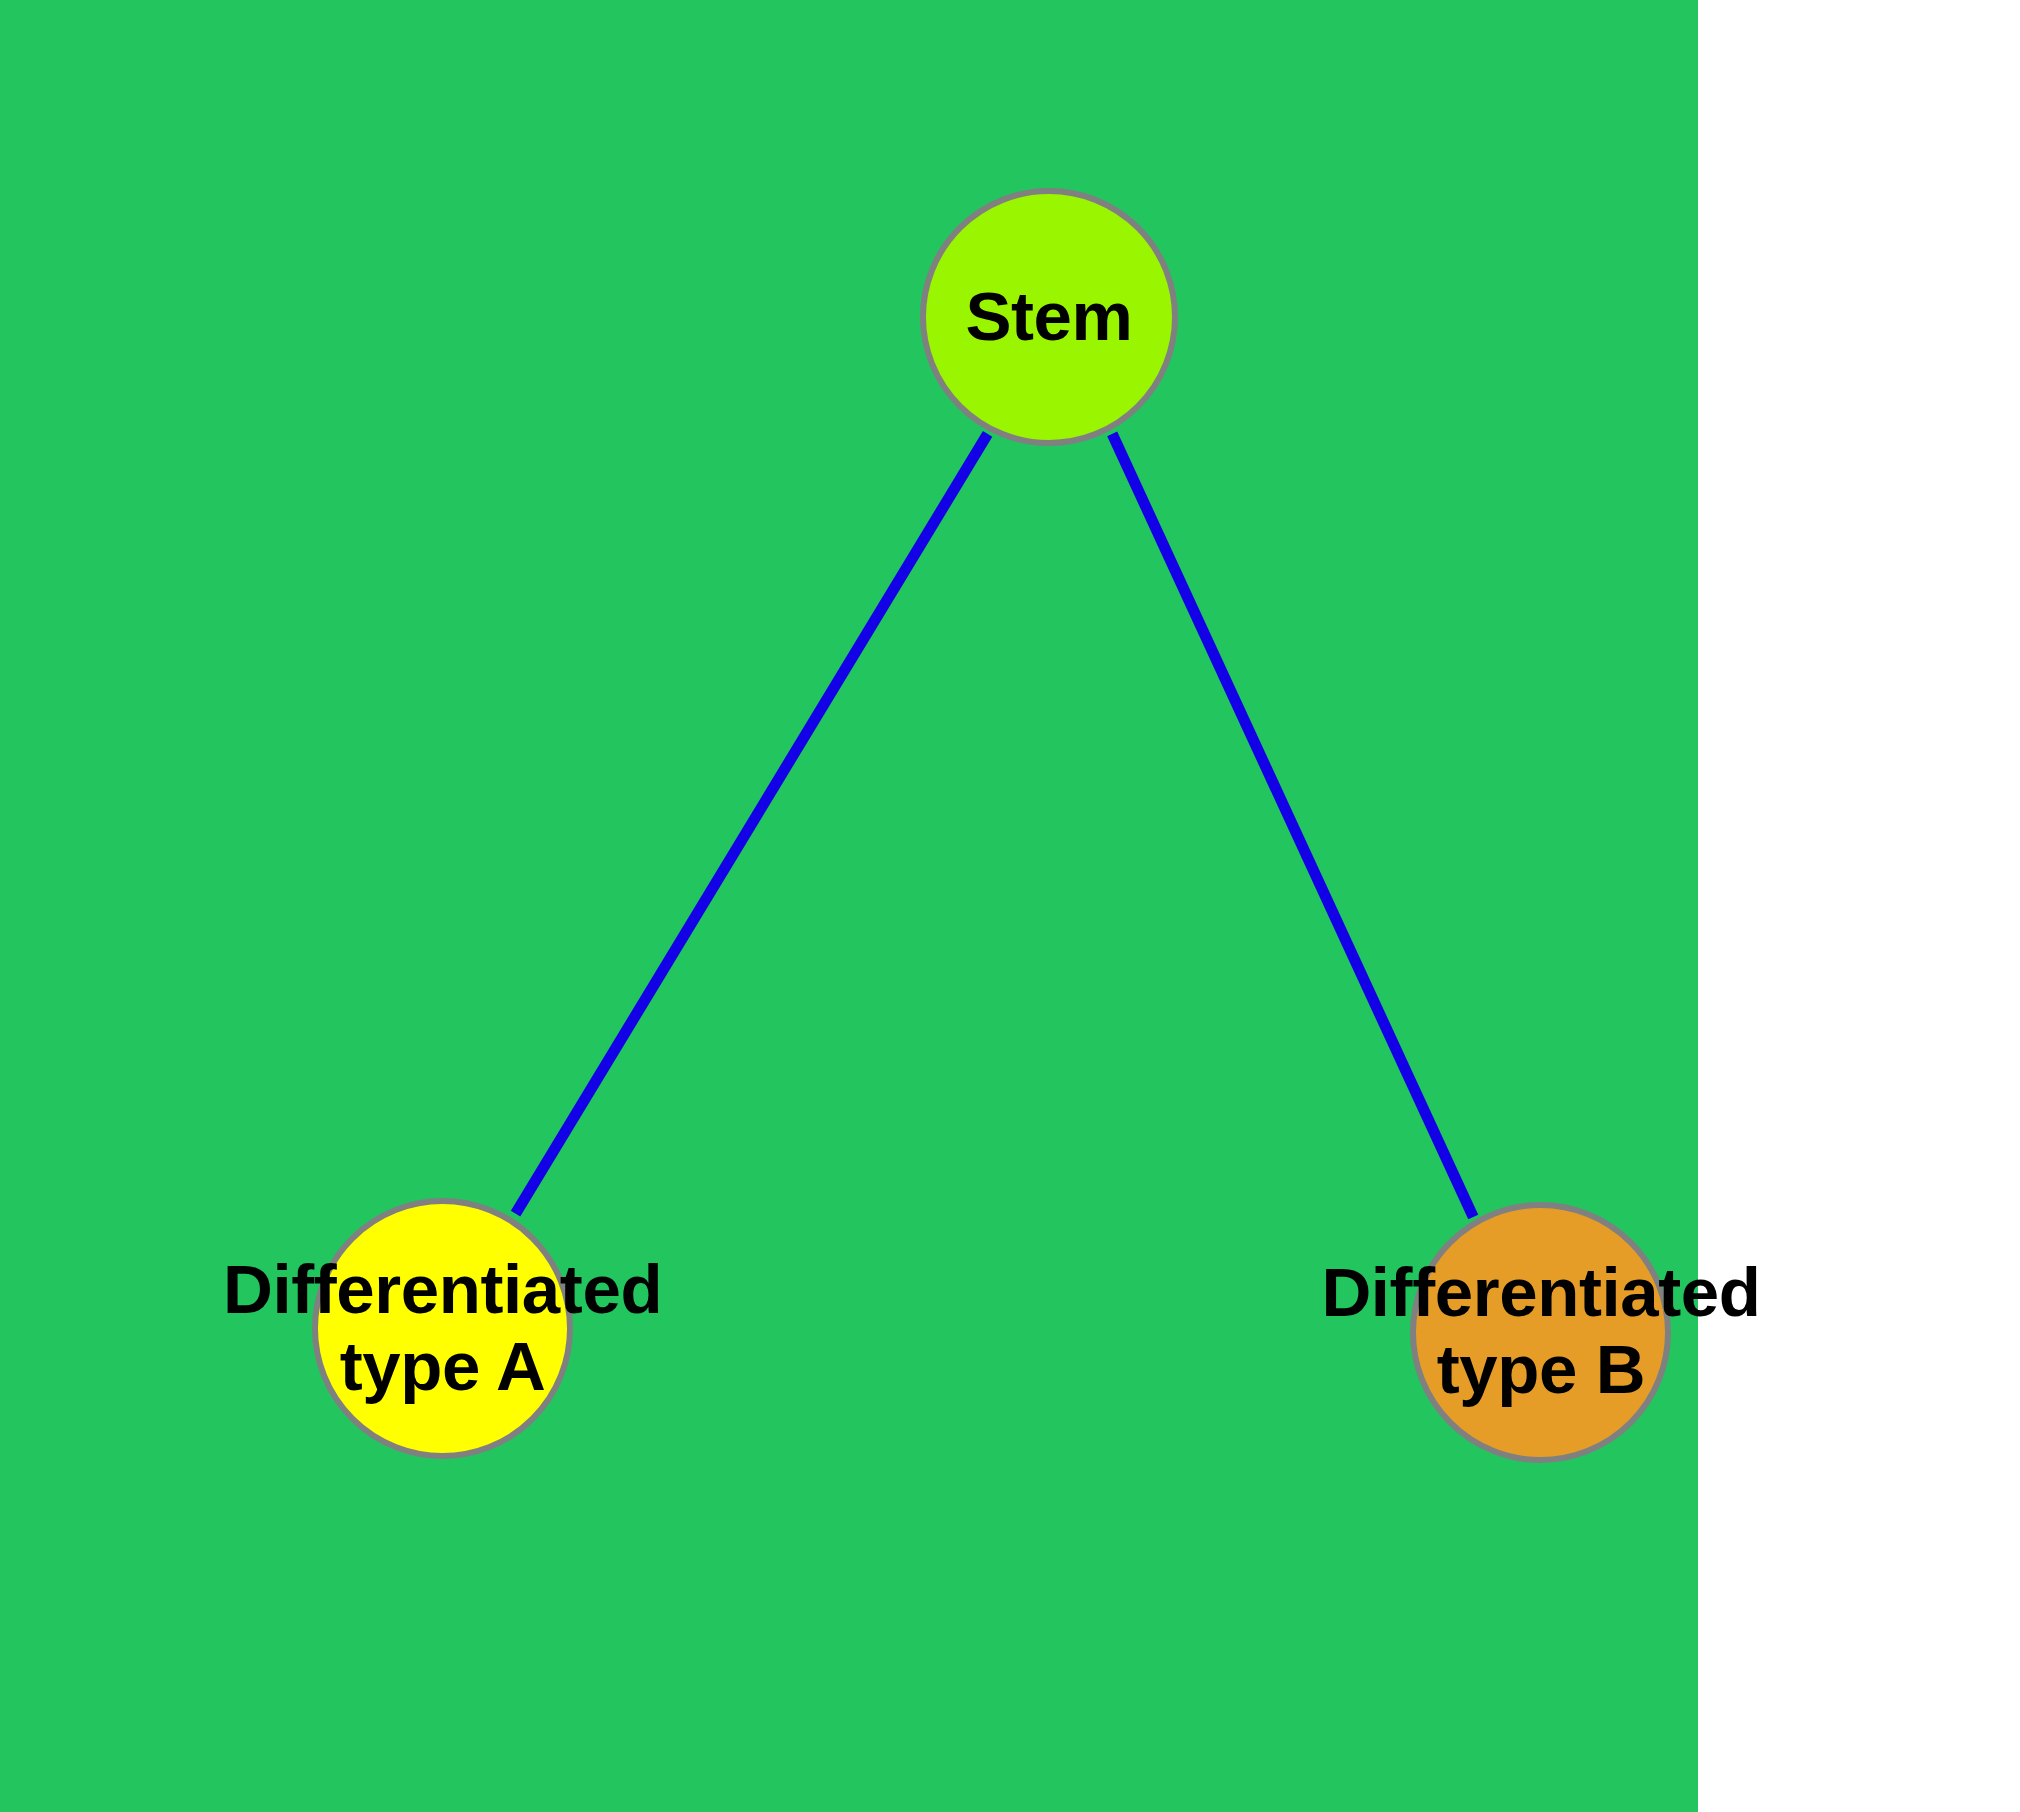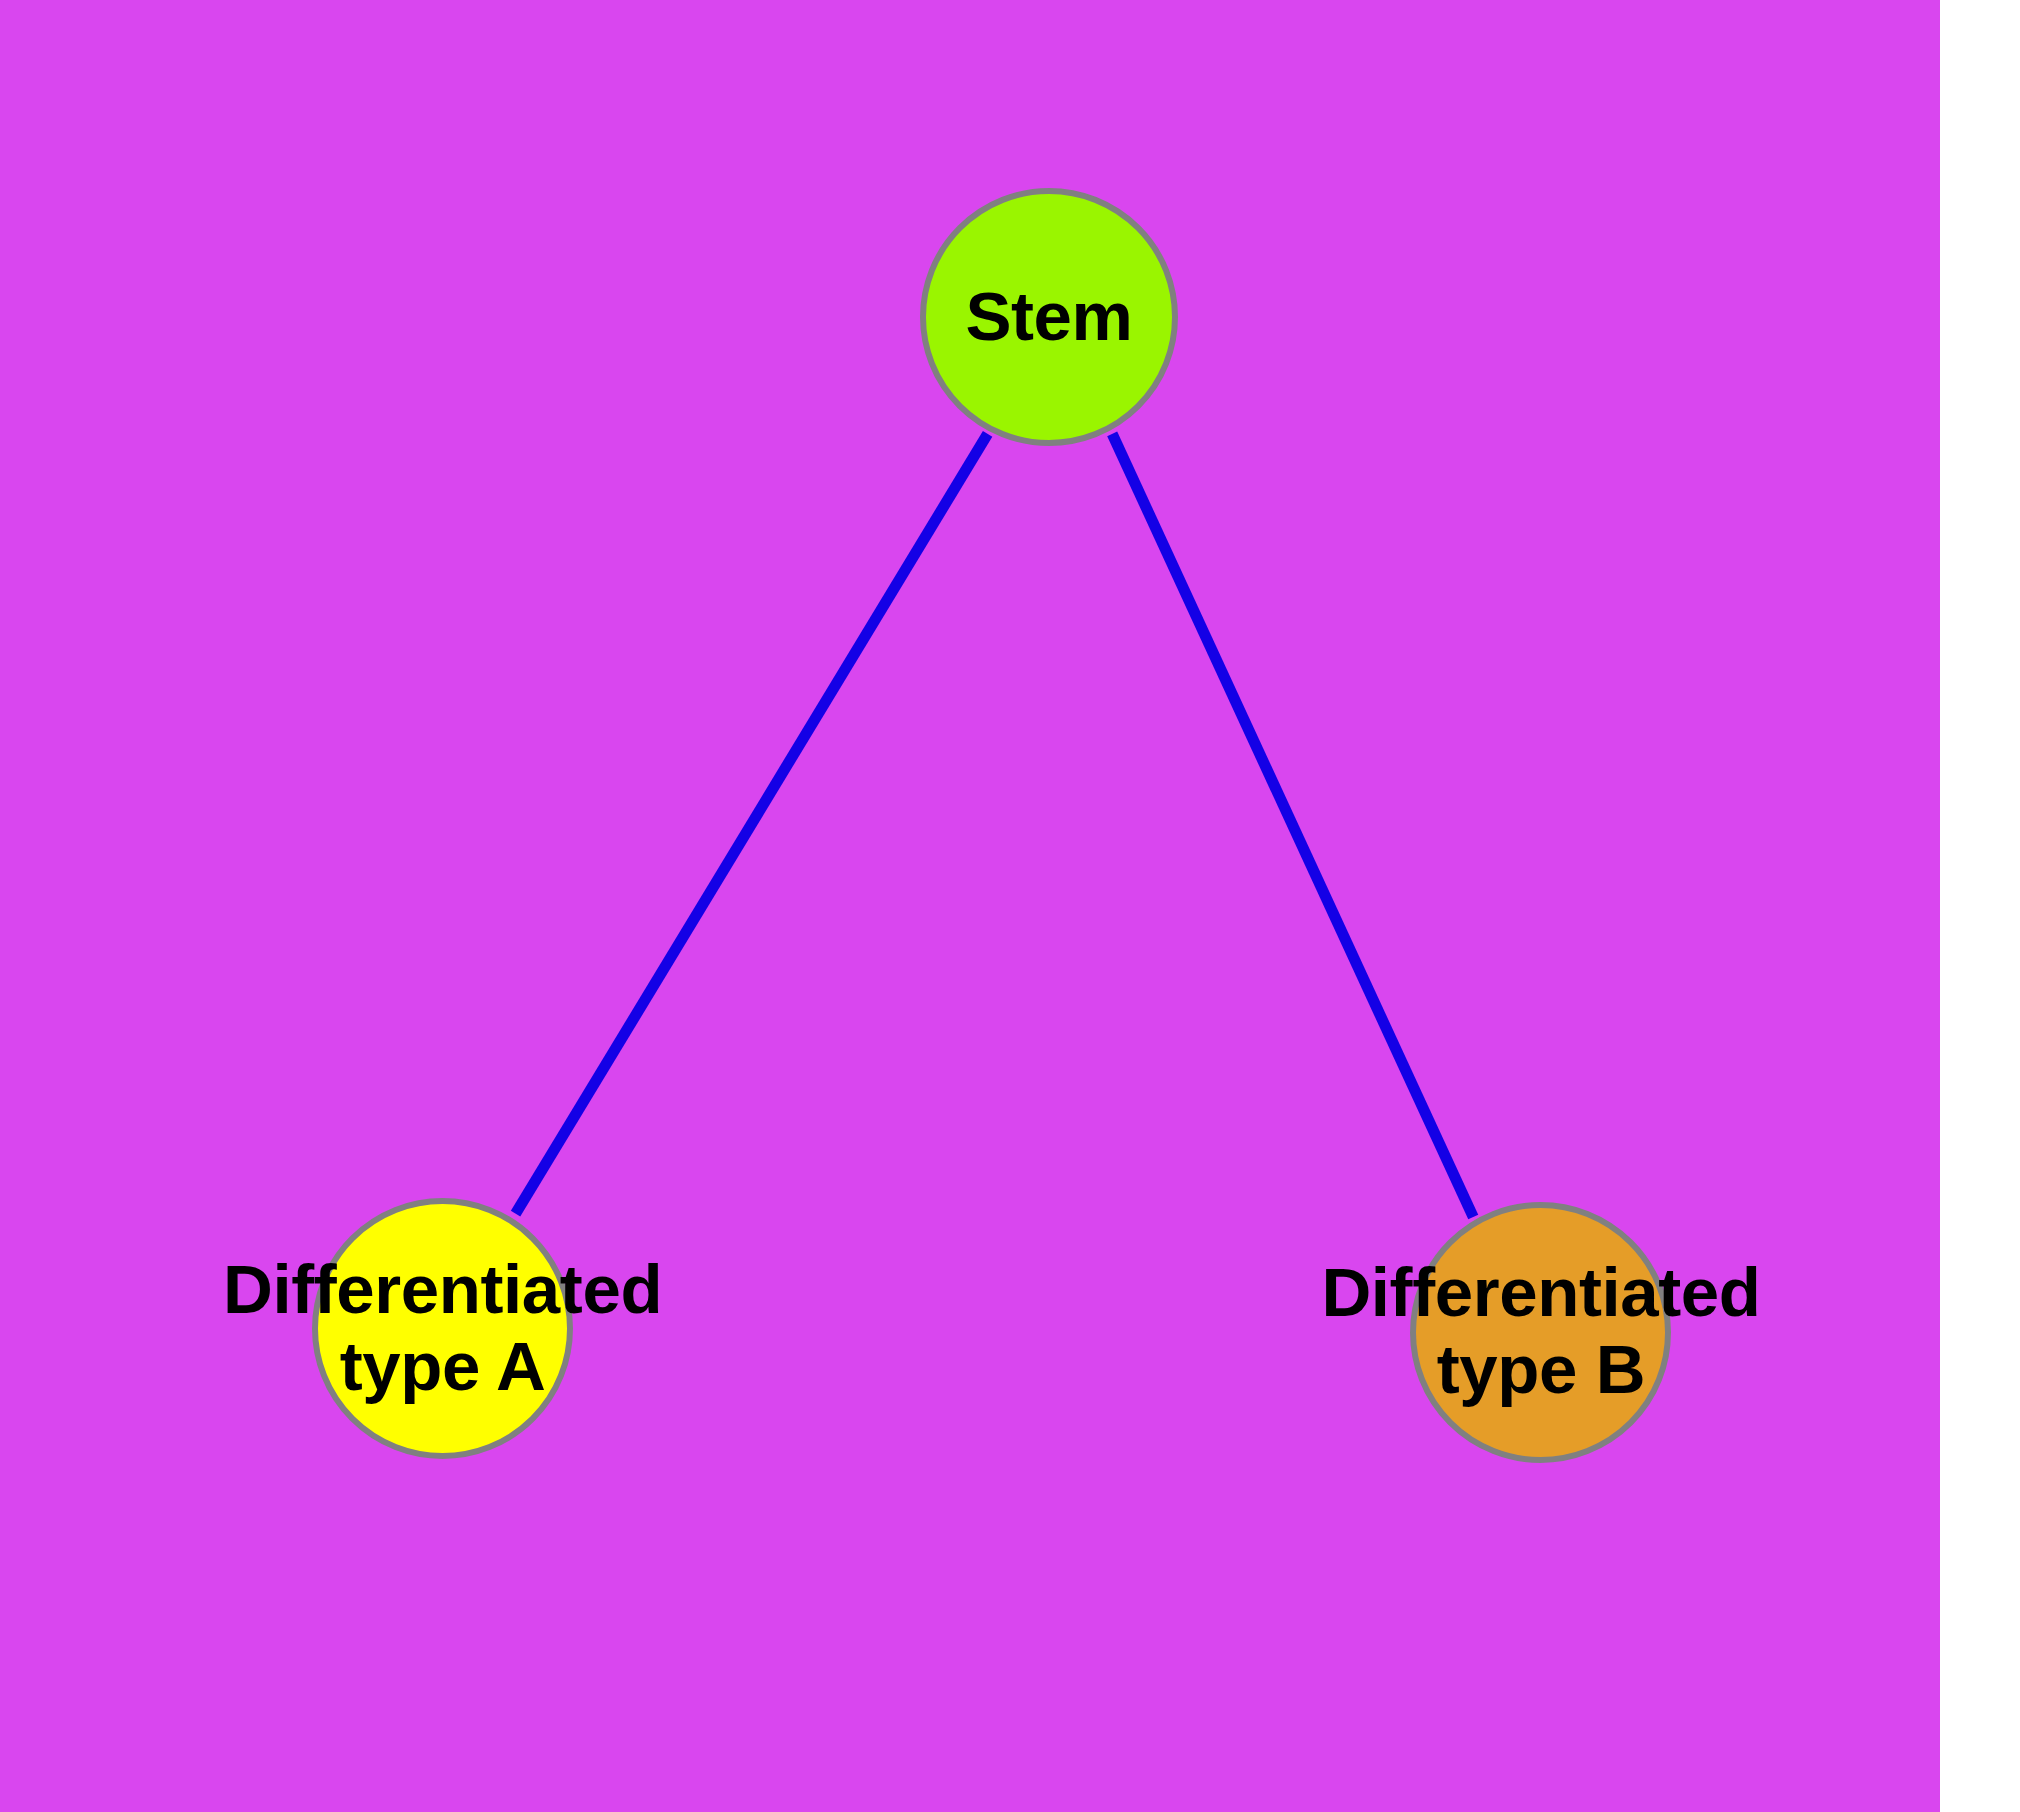--- a/index.html
+++ b/index.html
@@ -8,23 +8,23 @@
     padding: 0;
   }
   body {
     width: 2021px;
     height: 1812px;
     overflow: hidden;
     font-family: "Liberation Sans", sans-serif;
   }
   #graph-canvas {
     position: relative;
-    width: 1940px;
+    width: 1698px;
     height: 1812px;
-    background: #d946ef;
+    background: #22c55e;
   }
   #edge-layer {
     position: absolute;
     left: 0;
     top: 0;
     width: 2021px;
     height: 1812px;
   }
   .node {
     position: absolute;

